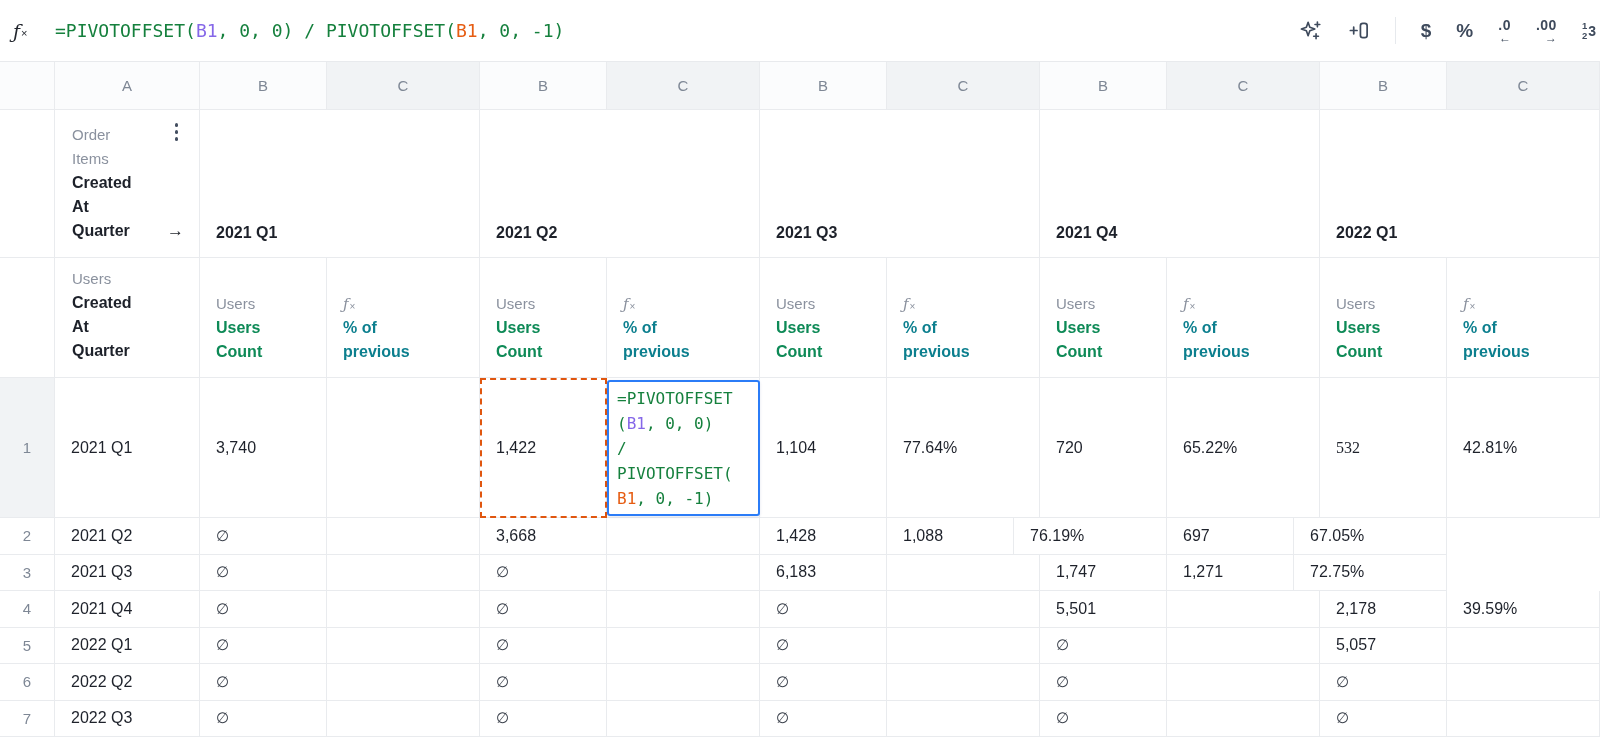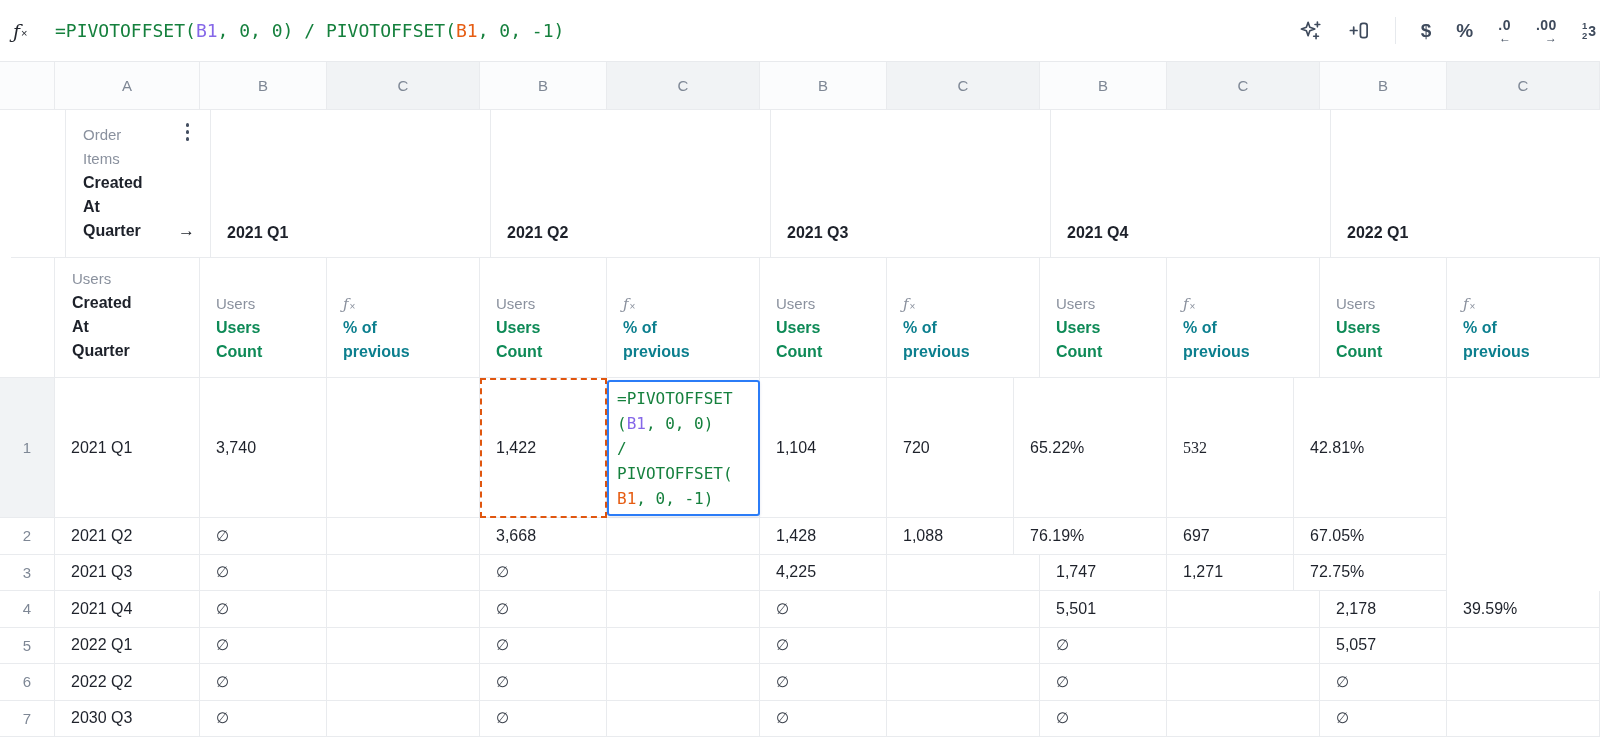--- a/index.html
+++ b/index.html
@@ -24,21 +24,21 @@
   .tb.two .t{font-size:14px;font-weight:700;letter-spacing:.5px;}
   .tb.two .a{font-size:12px;align-self:flex-end;margin-top:0;}
   .tb.num{align-items:center;}
   .tb.num .stack{display:flex;flex-direction:column;font-size:9.5px;font-weight:700;line-height:1.05;}
   .tb.num .three{font-size:14px;font-weight:700;margin-left:1px;}
 
   
   .sheet{position:relative;width:1600px;height:681px;overflow:hidden;background:#fff;}
   .band{display:flex;}
   #col-head-band{height:48px;}
-  #quarter-band{height:148px;padding-left:11px;}
+  #quarter-band{height:148px;}
   #measure-band{height:120px;}
   .hcell,.qgut,.dim-cell,.qcell,.mcell,.dcell,.gut{
     box-sizing:border-box;border-right:1px solid #e9ebee;border-bottom:1px solid #e9ebee;background:#fff;flex:none;}
   .hcell{display:flex;align-items:center;justify-content:center;background:#fbfcfd;
     color:#7e8795;font-size:15px;}
   .hcell.shade{background:#f1f3f5;}
   .dim-cell{position:relative;display:flex;flex-direction:column;justify-content:flex-end;
     padding:0 14px 14px 17px;}
   .dim-table-line{color:#8a919e;font-size:15px;line-height:24px;}
   .dim-field-line{color:#1d212a;font-size:16px;font-weight:700;line-height:24px;}
@@ -243,20 +243,21 @@
       </div>
     <div id="data-rows">
         <div class="band drow" style="height: 140px;">
           <div class="gut shade" style="width: 55px;">1</div>
           <div class="dcell" style="width: 145px;">2021 Q1</div>
           <div class="dcell" style="width: 127px;">3,740</div>
           <div class="dcell" style="width: 153px;"></div>
           <div class="dcell" style="width: 127px;">1,422</div>
           <div class="dcell" style="width: 153px;"></div>
           <div class="dcell" style="width: 127px;">1,104</div>
+          <div class="dcell" style="width: 153px;">77.64%</div>
           <div class="dcell" style="width: 127px;">720</div>
           <div class="dcell" style="width: 153px;">65.22%</div>
           <div class="dcell" style="width: 127px; font-family: Liberation Serif, serif;">532</div>
           <div class="dcell" style="width: 153px;">42.81%</div>
         </div>
         <div class="band drow" style="height: 36.5px;">
           <div class="gut" style="width: 55px;">2</div>
           <div class="dcell" style="width: 145px;">2021 Q2</div>
           <div class="dcell nullv" style="width: 127px;">∅</div>
           <div class="dcell" style="width: 153px;"></div>
@@ -268,21 +269,21 @@
           <div class="dcell" style="width: 127px;">697</div>
           <div class="dcell" style="width: 153px;">67.05%</div>
         </div>
         <div class="band drow" style="height: 36.5px;">
           <div class="gut" style="width: 55px;">3</div>
           <div class="dcell" style="width: 145px;">2021 Q3</div>
           <div class="dcell nullv" style="width: 127px;">∅</div>
           <div class="dcell" style="width: 153px;"></div>
           <div class="dcell nullv" style="width: 127px;">∅</div>
           <div class="dcell" style="width: 153px;"></div>
-          <div class="dcell" style="width: 127px;">4,225</div>
+          <div class="dcell" style="width: 127px;">6,183</div>
           <div class="dcell" style="width: 153px;"></div>
           <div class="dcell" style="width: 127px;">1,747</div>
           <div class="dcell" style="width: 127px;">1,271</div>
           <div class="dcell" style="width: 153px;">72.75%</div>
         </div>
         <div class="band drow" style="height: 36.5px;">
           <div class="gut" style="width: 55px;">4</div>
           <div class="dcell" style="width: 145px;">2021 Q4</div>
           <div class="dcell nullv" style="width: 127px;">∅</div>
           <div class="dcell" style="width: 153px;"></div>
@@ -318,21 +319,21 @@
           <div class="dcell" style="width: 153px;"></div>
           <div class="dcell nullv" style="width: 127px;">∅</div>
           <div class="dcell" style="width: 153px;"></div>
           <div class="dcell nullv" style="width: 127px;">∅</div>
           <div class="dcell" style="width: 153px;"></div>
           <div class="dcell nullv" style="width: 127px;">∅</div>
           <div class="dcell" style="width: 153px;"></div>
         </div>
         <div class="band drow" style="height: 36.5px;">
           <div class="gut" style="width: 55px;">7</div>
-          <div class="dcell" style="width: 145px;">2030 Q3</div>
+          <div class="dcell" style="width: 145px;">2022 Q3</div>
           <div class="dcell nullv" style="width: 127px;">∅</div>
           <div class="dcell" style="width: 153px;"></div>
           <div class="dcell nullv" style="width: 127px;">∅</div>
           <div class="dcell" style="width: 153px;"></div>
           <div class="dcell nullv" style="width: 127px;">∅</div>
           <div class="dcell" style="width: 153px;"></div>
           <div class="dcell nullv" style="width: 127px;">∅</div>
           <div class="dcell" style="width: 153px;"></div>
           <div class="dcell nullv" style="width: 127px;">∅</div>
           <div class="dcell" style="width: 153px;"></div>

